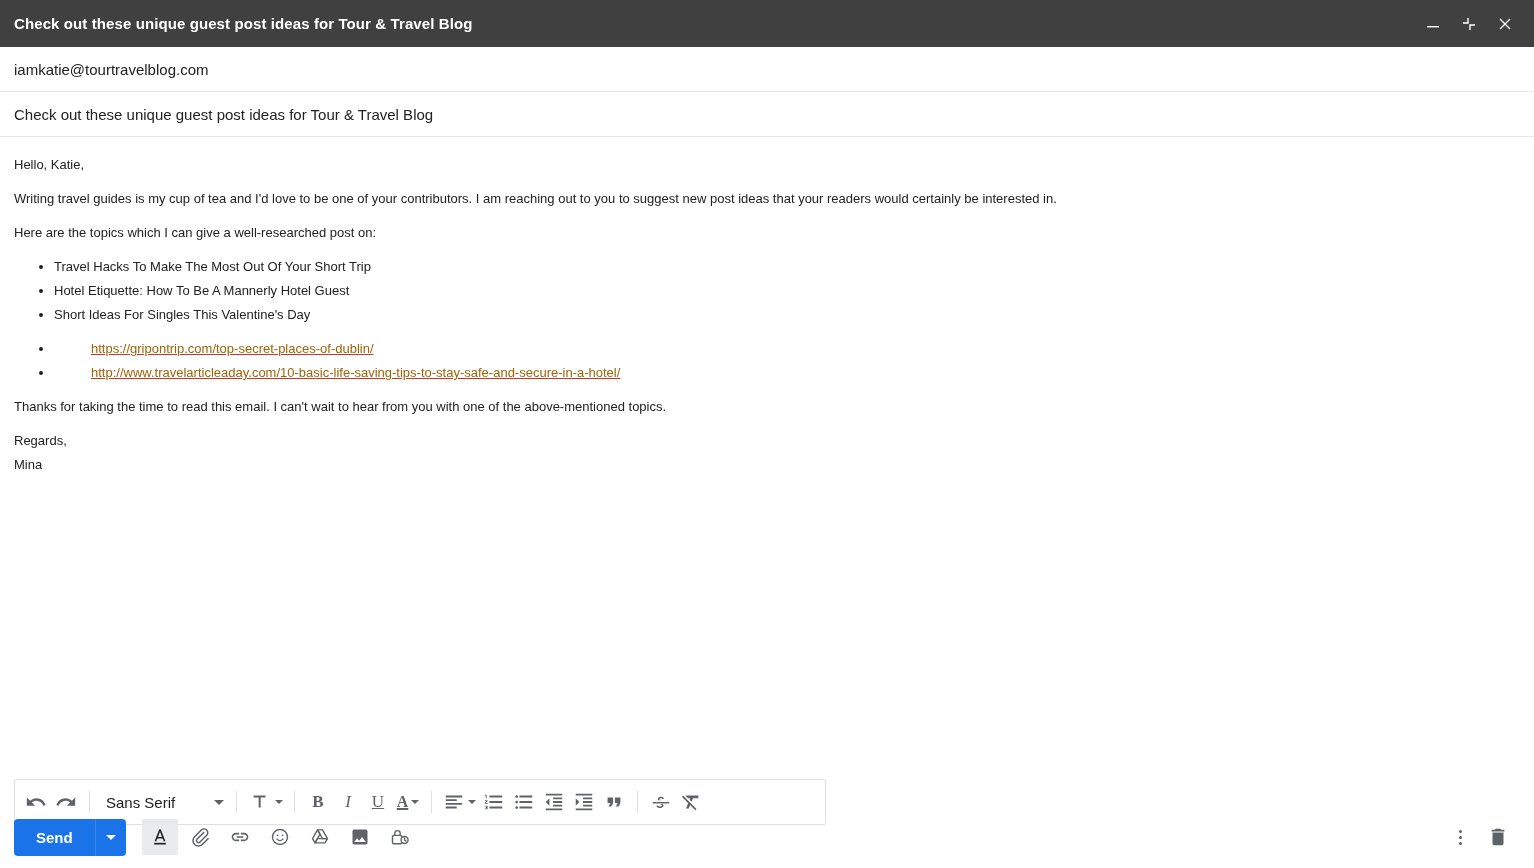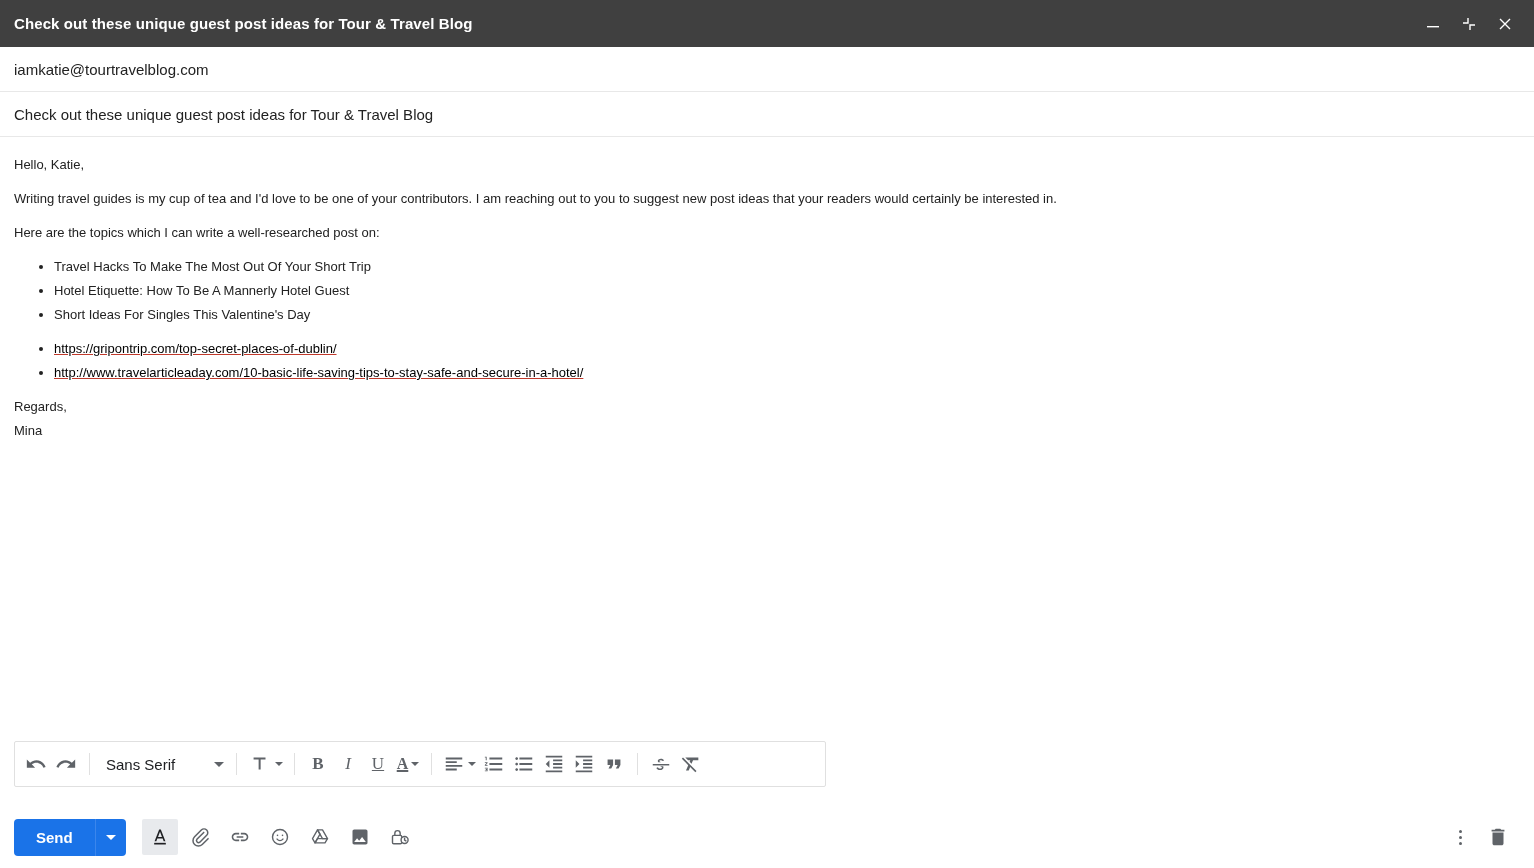--- a/index.html
+++ b/index.html
@@ -80,37 +80,38 @@
   .mail-body ul {
     margin: 0 0 10px 0;
     padding-left: 40px;
     list-style: disc;
   }
   .mail-body ul li {
     line-height: 24px;
     margin: 0;
   }
   .mail-body a {
-    color: #000000;
+    color: #a16207;
     text-decoration: underline;
     text-decoration-color: #c0392b;
+    margin-left: 37px;
   }
   .link-red {
     color: #1155cc;
     text-decoration: underline;
     text-decoration-color: #cc0000;
     text-decoration-thickness: 1px;
   }
   .sig-line { line-height: 24px; }
 
   
   .format-toolbar {
     position: absolute;
     left: 14px;
-    top: 741px;
+    top: 779px;
     width: 812px;
     height: 46px;
     border: 1px solid #e0e0e0;
     border-radius: 2px;
     background: #ffffff;
     display: flex;
     align-items: center;
     box-sizing: border-box;
     padding: 0 6px;
   }
@@ -270,30 +271,31 @@
   <span>iamkatie@tourtravelblog.com</span>
 </div>
 
 <div class="field-row subject">
   <span>Check out these unique guest post ideas for Tour &amp; Travel Blog</span>
 </div>
 
 <div class="mail-body">
   <p>Hello, Katie,</p>
   <p>Writing travel guides is my cup of tea and I'd love to be one of your contributors. I am reaching out to you to suggest new post ideas that your readers would certainly be interested in.</p>
-  <p>Here are the topics which I can write a well-researched post on:</p>
+  <p>Here are the topics which I can give a well-researched post on:</p>
   <ul>
     <li>Travel Hacks To Make The Most Out Of Your Short Trip</li>
     <li>Hotel Etiquette: How To Be A Mannerly Hotel Guest</li>
     <li>Short Ideas For Singles This Valentine's Day</li>
   </ul>
   <ul>
     <li><a class="link-red" href="#">https://gripontrip.com/top-secret-places-of-dublin/</a></li>
     <li><a class="link-red" href="#">http://www.travelarticleaday.com/10-basic-life-saving-tips-to-stay-safe-and-secure-in-a-hotel/</a></li>
   </ul>
+  <p>Thanks for taking the time to read this email. I can't wait to hear from you with one of the above-mentioned topics.</p>
   <div class="sig-line">Regards,</div>
   <div class="sig-line">Mina</div>
 </div>
 
 <div class="format-toolbar">
 
   <div class="tb-btn">
     <svg width="22" height="22" viewBox="0 0 24 24" fill="currentColor">
       <path d="M12.5 8c-2.65 0-5.05 1-6.9 2.6L2 7v9h9l-3.62-3.62C8.77 11.21 10.54 10.5 12.5 10.5c3.54 0 6.55 2.31 7.6 5.5l2.37-.78C21.08 11.03 17.15 8 12.5 8z"></path>
     </svg>

